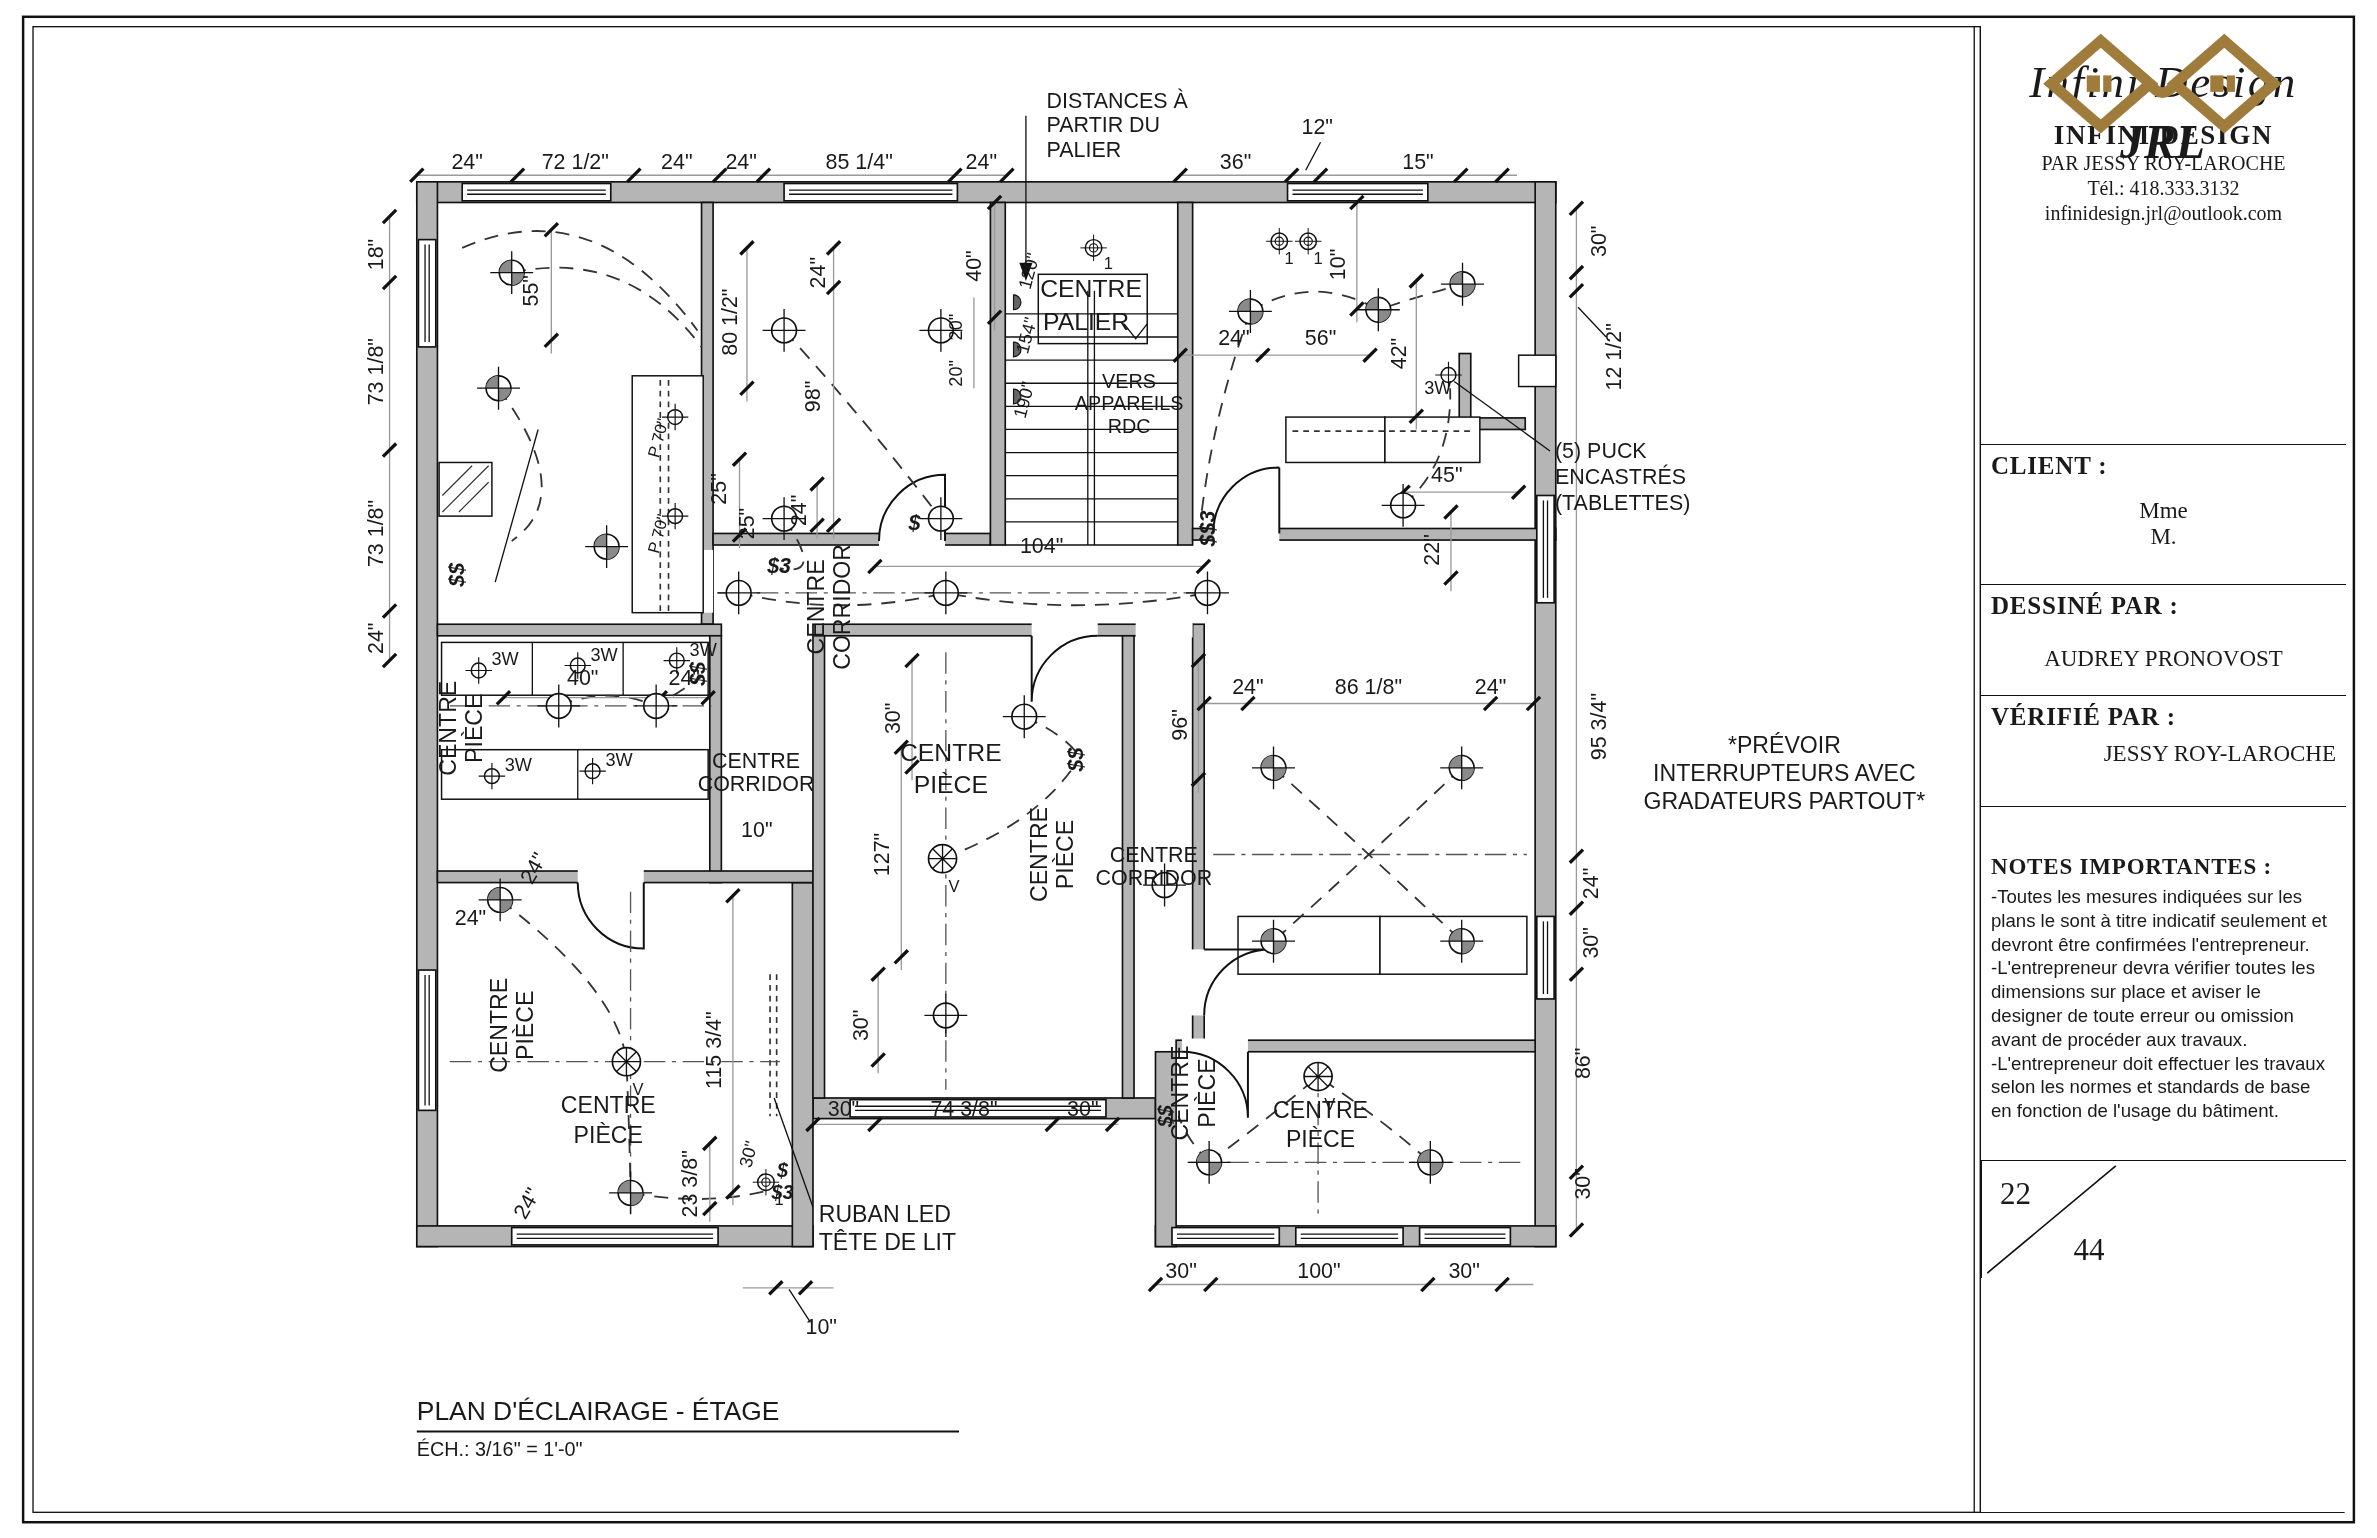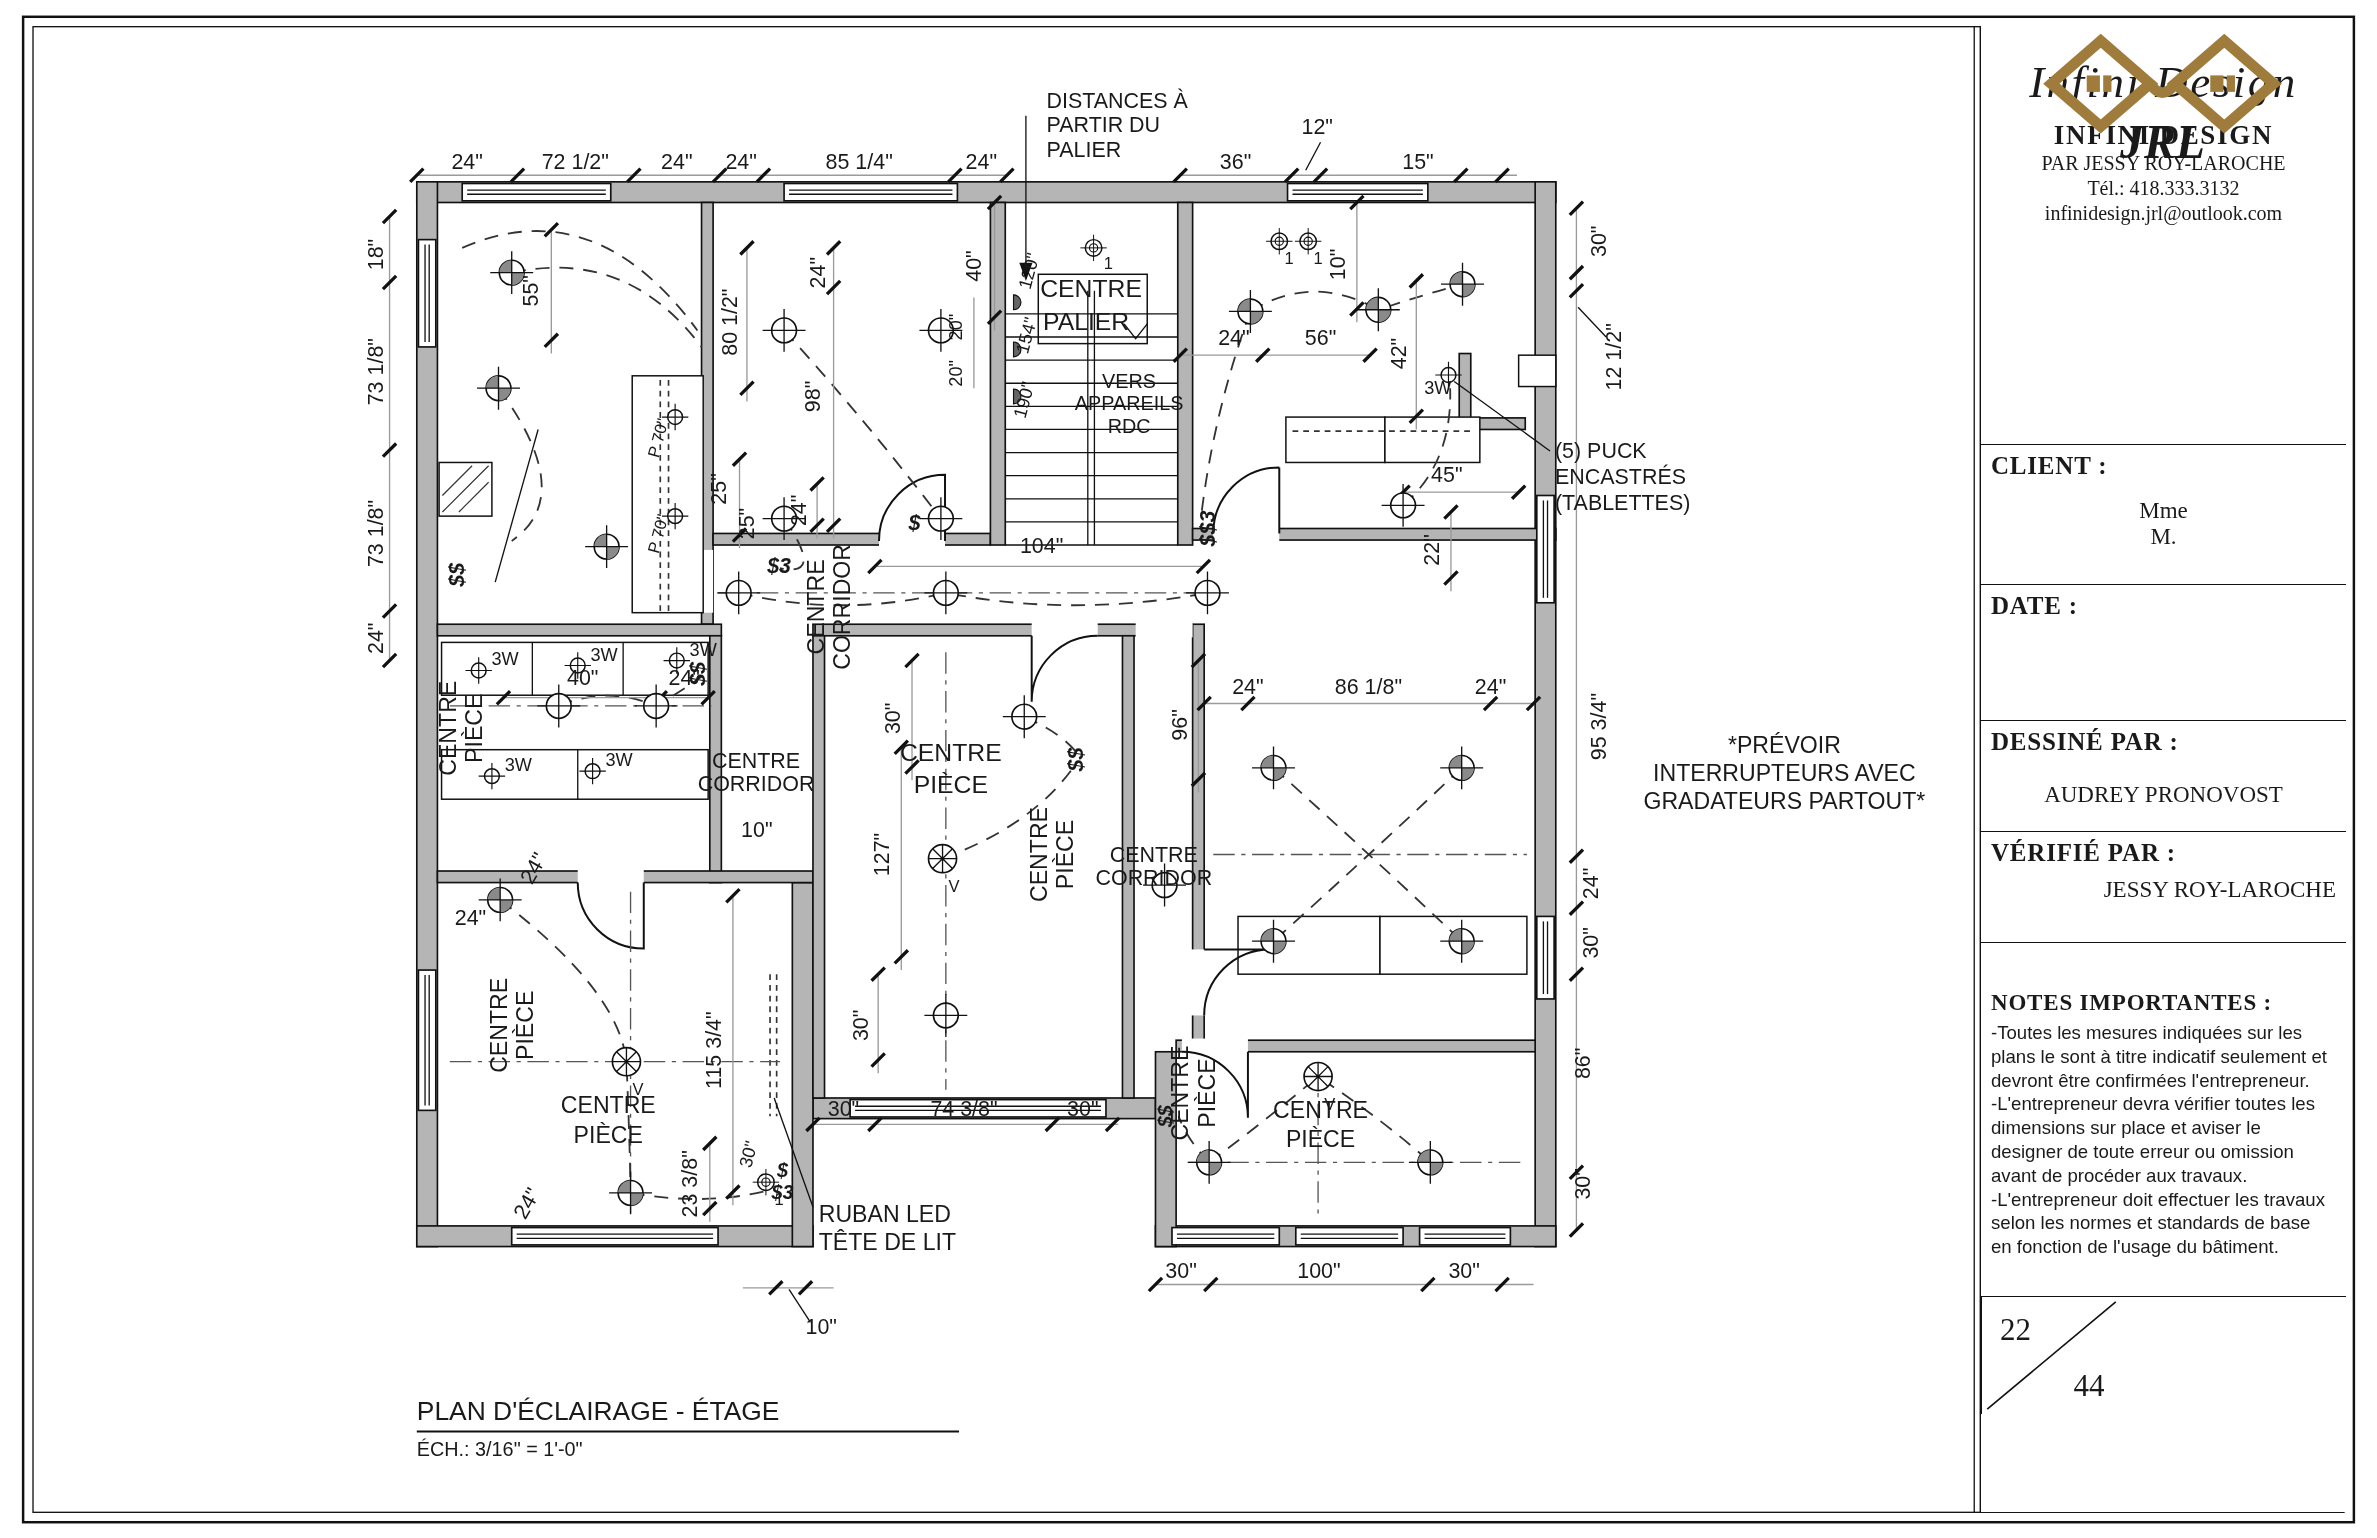--- a/index.html
+++ b/index.html
@@ -600,24 +600,20 @@
     <div class="contact">infinidesign.jrl@outlook.com</div>
   </div>
 
   <div class="sec" style="height:140px;">
     <div class="label">CLIENT :</div>
     <div class="val" style="margin-top:18px;">Mme</div>
     <div class="val">M.</div>
   </div>
 
 
-  <div class="sec" style="height:136px;">
-    <div class="label">DATE :</div>
-    <div class="val"></div>
-  </div>
 
   <div class="sec" style="height:111px;">
     <div class="label">DESSINÉ PAR :</div>
     <div class="val" style="margin-top:26px;">AUDREY PRONOVOST</div>
   </div>
 
   <div class="sec" style="height:111px;">
     <div class="label">VÉRIFIÉ PAR :</div>
     <div class="val" style="margin-top:10px;text-align:right;">JESSY ROY-LAROCHE</div>
   </div>

